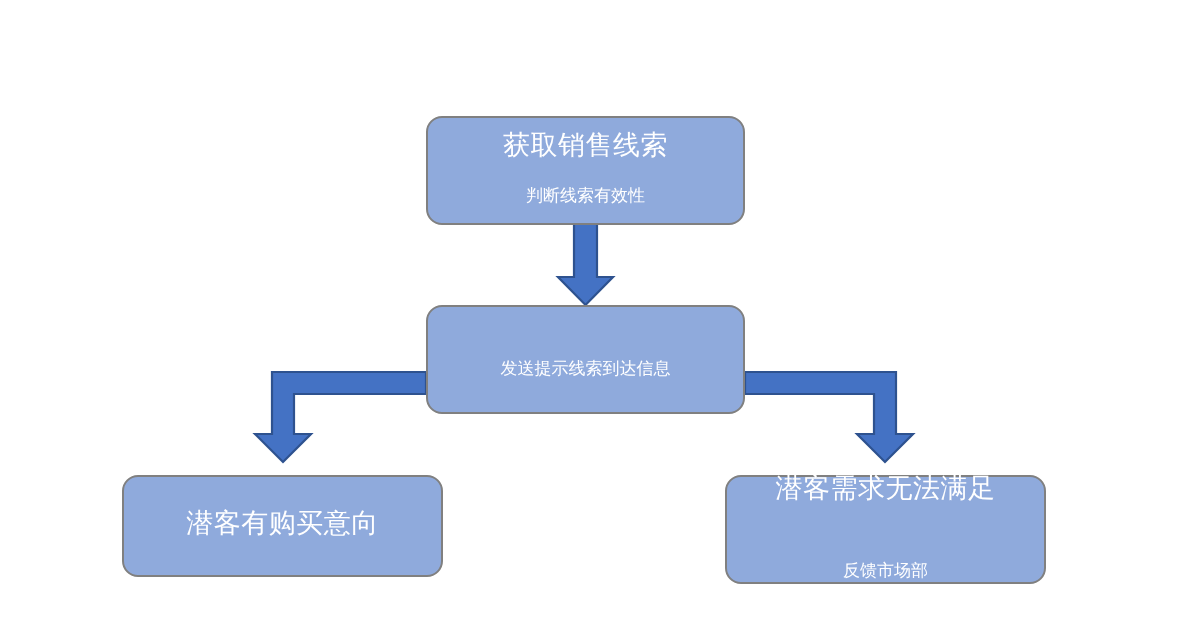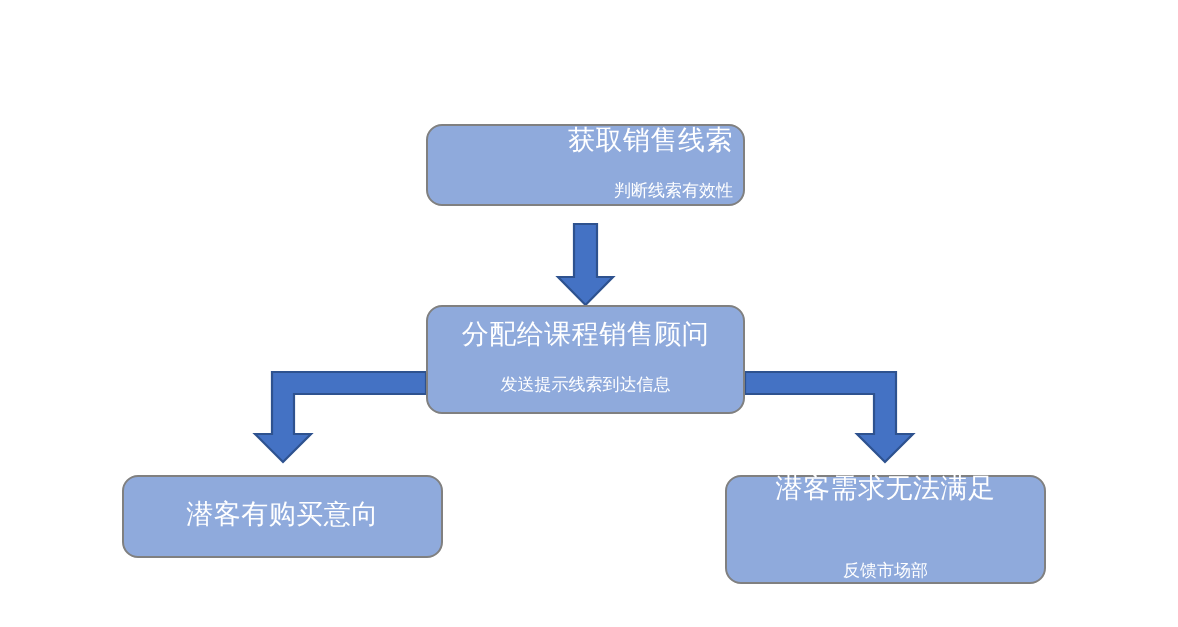--- a/index.html
+++ b/index.html
@@ -52,23 +52,23 @@
   }
   .node-subtitle {
     color: #ffffff;
     font-size: 17px;
     line-height: 1.2;
     font-weight: 400;
     margin-top: 24px;
     white-space: nowrap;
   }
   
-  #node-acquire-lead   { left: 426px; top: 124px; width: 319px; height: 82px; align-items: flex-end; }
+  #node-acquire-lead   { left: 426px; top: 116px; width: 319px; height: 109px; }
   #node-assign-advisor { left: 426px; top: 305px; width: 319px; height: 109px; }
-  #node-has-intent     { left: 122px; top: 475px; width: 321px; height: 83px; }
+  #node-has-intent     { left: 122px; top: 475px; width: 321px; height: 102px; }
   #node-unmet-need     { left: 725px; top: 475px; width: 321px; height: 109px; gap: 32px; }
 </style>
 </head>
 <body>
 
 <div id="canvas">
 
   <svg id="connectors" viewBox="0 0 1178 627" width="1178" height="627" xmlns="http://www.w3.org/2000/svg">
 
     <polygon fill="#4472C4" stroke="#2E528F" stroke-width="2.2" stroke-linejoin="miter" points="574,224 597,224 597,277 613,277 585.5,305 558,277 574,277"></polygon>
@@ -77,21 +77,20 @@
 
     <polygon fill="#4472C4" stroke="#2E528F" stroke-width="2.2" stroke-linejoin="miter" points="745,372 745,394 874,394 874,434 857,434 885,462 913,434 896,434 896,372"></polygon>
   </svg>
 
   <div class="node" id="node-acquire-lead">
     <div class="node-title">获取销售线索</div>
     <div class="node-subtitle">判断线索有效性</div>
   </div>
 
   <div class="node" id="node-assign-advisor">
-    <div class="node-title">分配给课程销售顾问</div>
     <div class="node-subtitle">发送提示线索到达信息</div>
   </div>
 
   <div class="node" id="node-has-intent">
     <div class="node-title">潜客有购买意向</div>
   </div>
 
   <div class="node" id="node-unmet-need">
     <div class="node-title">潜客需求无法满足</div>
     <div class="node-subtitle">反馈市场部</div>

